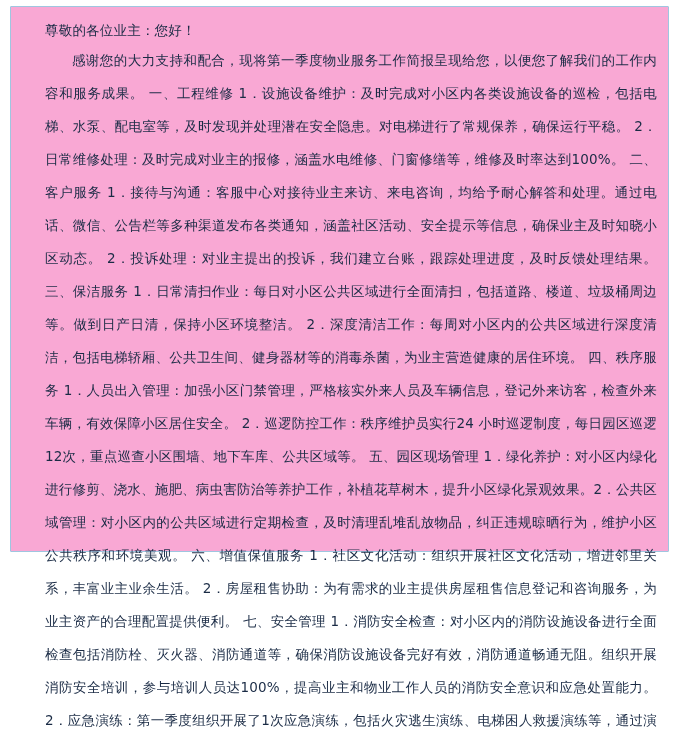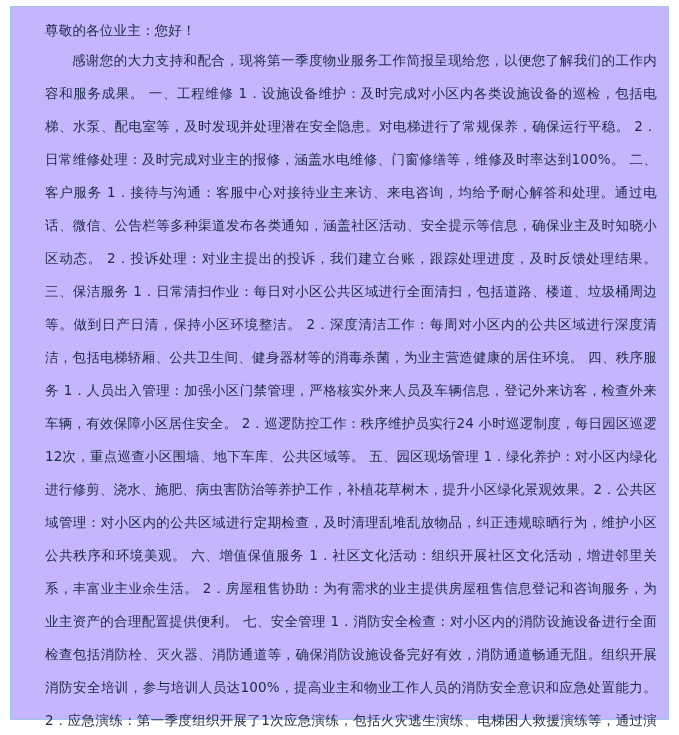--- a/index.html
+++ b/index.html
@@ -18,25 +18,25 @@
     height: 735px;
     box-sizing: border-box;
     background: #ffffff;
     overflow: hidden;
   }
   .frame {
     position: absolute;
     left: 10px;
     top: 6px;
     width: 659px;
-    height: 714px;
+    height: 546px;
     border: 1px solid #9fc6e0;
     box-sizing: border-box;
     border-radius: 1px;
-    background: #c4b5fd;
+    background: #f9a8d4;
   }
   .content {
     position: absolute;
     left: 22px;
     top: 10px;
     width: 638px;
     box-sizing: border-box;
     padding: 0 14px 0 12px;
   }
   .salutation {

